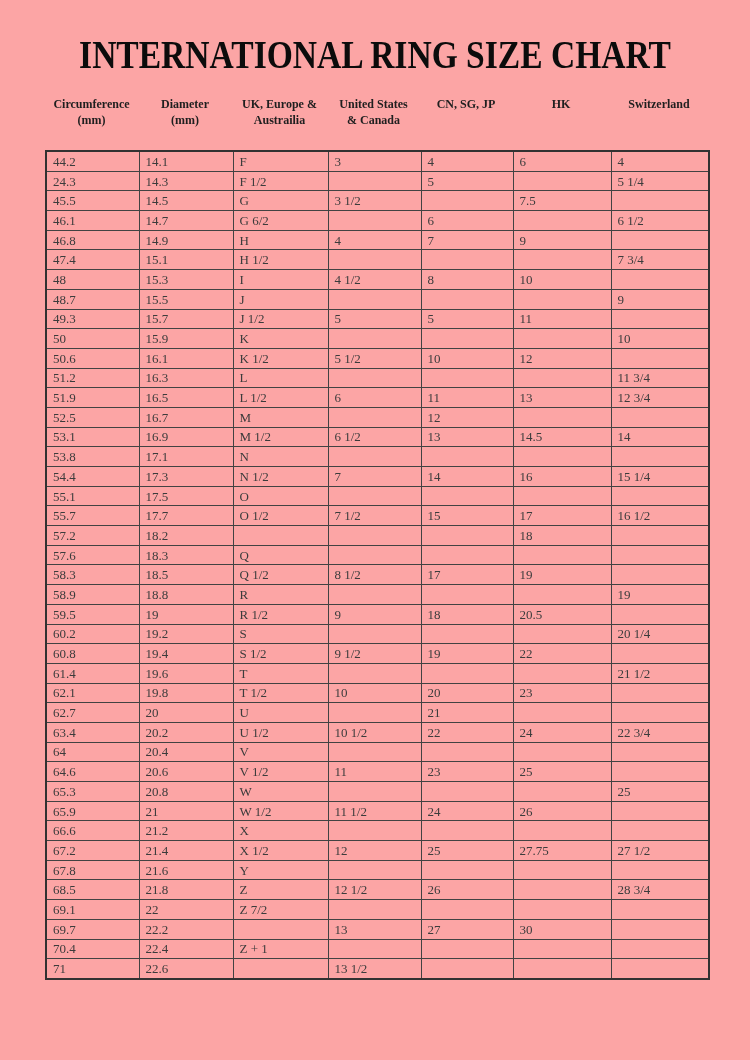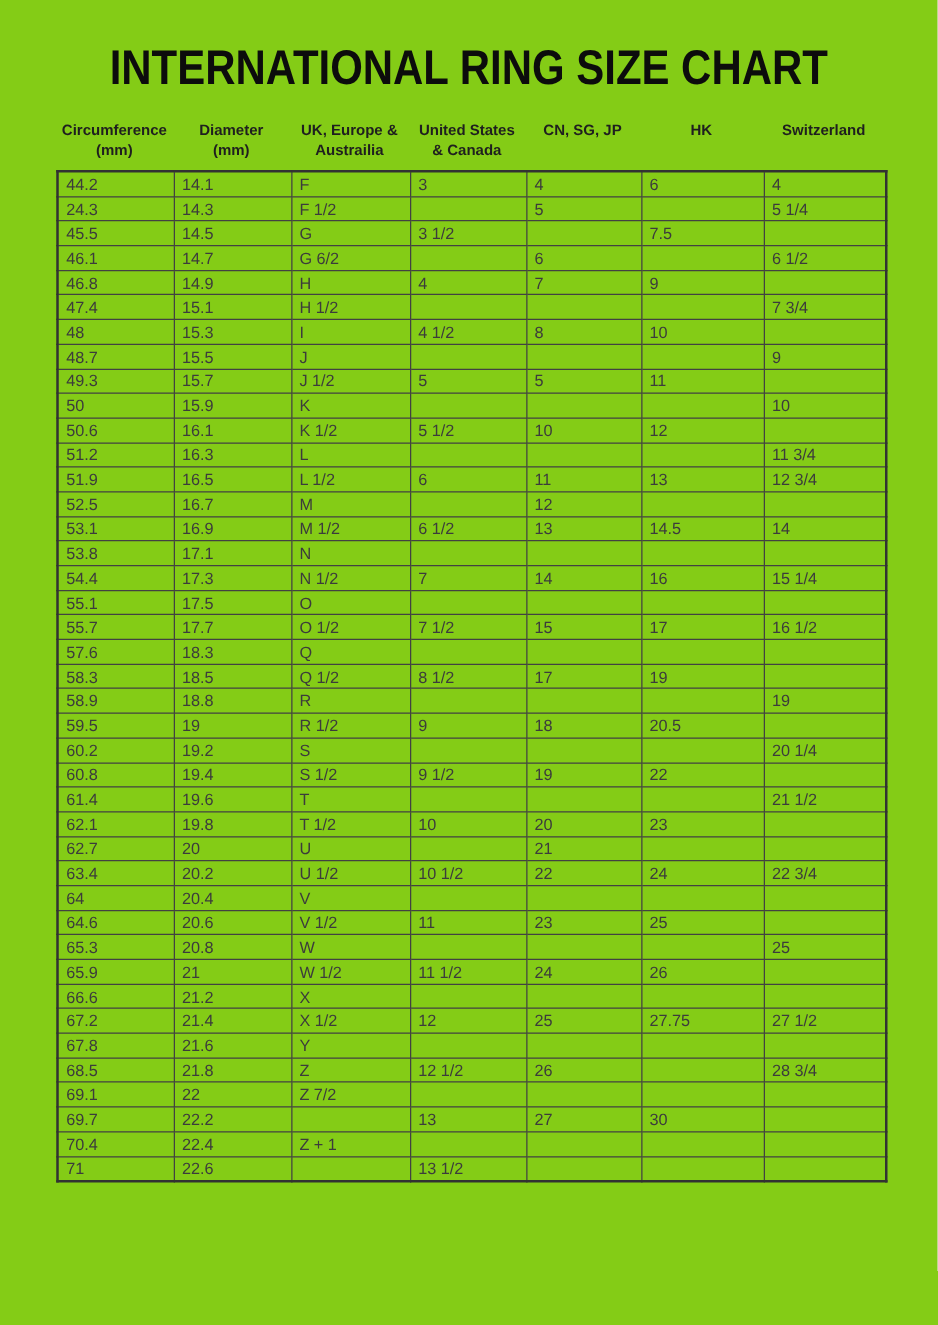--- a/index.html
+++ b/index.html
@@ -1,22 +1,22 @@
 <!DOCTYPE html>
 <html><head>
 <meta charset="utf-8">
 <style>
   html, body { margin: 0; padding: 0; background: #e8e8e8; }
   .page {
     position: relative;
     width: 750px;
     height: 1060px;
     margin: 0 auto;
-    background: #84cc16;
-    font-family: Liberation Sans, sans-serif;
+    background: #fca5a5;
+    font-family: Liberation Serif, serif;
     overflow: hidden;
     box-sizing: border-box;
   }
   .title {
     margin: 0;
     padding-top: 32px;
     text-align: center;
     font-size: 39px;
     line-height: 46px;
     font-weight: bold;
@@ -32,21 +32,21 @@
     grid-template-columns: 93px 94px 95px 93px 92px 98px 98px;
   }
   .col-header {
     text-align: center;
     font-weight: bold;
     font-size: 12px;
     line-height: 16px;
     color: #1f1f1f;
   }
   table.ring-table {
-    margin: 8px 0 0 45px;
+    margin: 22px 0 0 45px;
     width: 663px;
     border-collapse: collapse;
     table-layout: fixed;
     border: 2px solid #323232;
   }
   table.ring-table td {
     border: 1px solid #424242;
     height: 18.7px;
     padding: 0 2px 0 6px;
     font-size: 13px;
@@ -267,20 +267,29 @@
         <tr>
           <td>55.7</td>
           <td>17.7</td>
           <td>O 1/2</td>
           <td>7 1/2</td>
           <td>15</td>
           <td>17</td>
           <td>16 1/2</td>
         </tr>
         <tr>
+          <td>57.2</td>
+          <td>18.2</td>
+          <td></td>
+          <td></td>
+          <td></td>
+          <td>18</td>
+          <td></td>
+        </tr>
+        <tr>
           <td>57.6</td>
           <td>18.3</td>
           <td>Q</td>
           <td></td>
           <td></td>
           <td></td>
           <td></td>
         </tr>
         <tr>
           <td>58.3</td>

